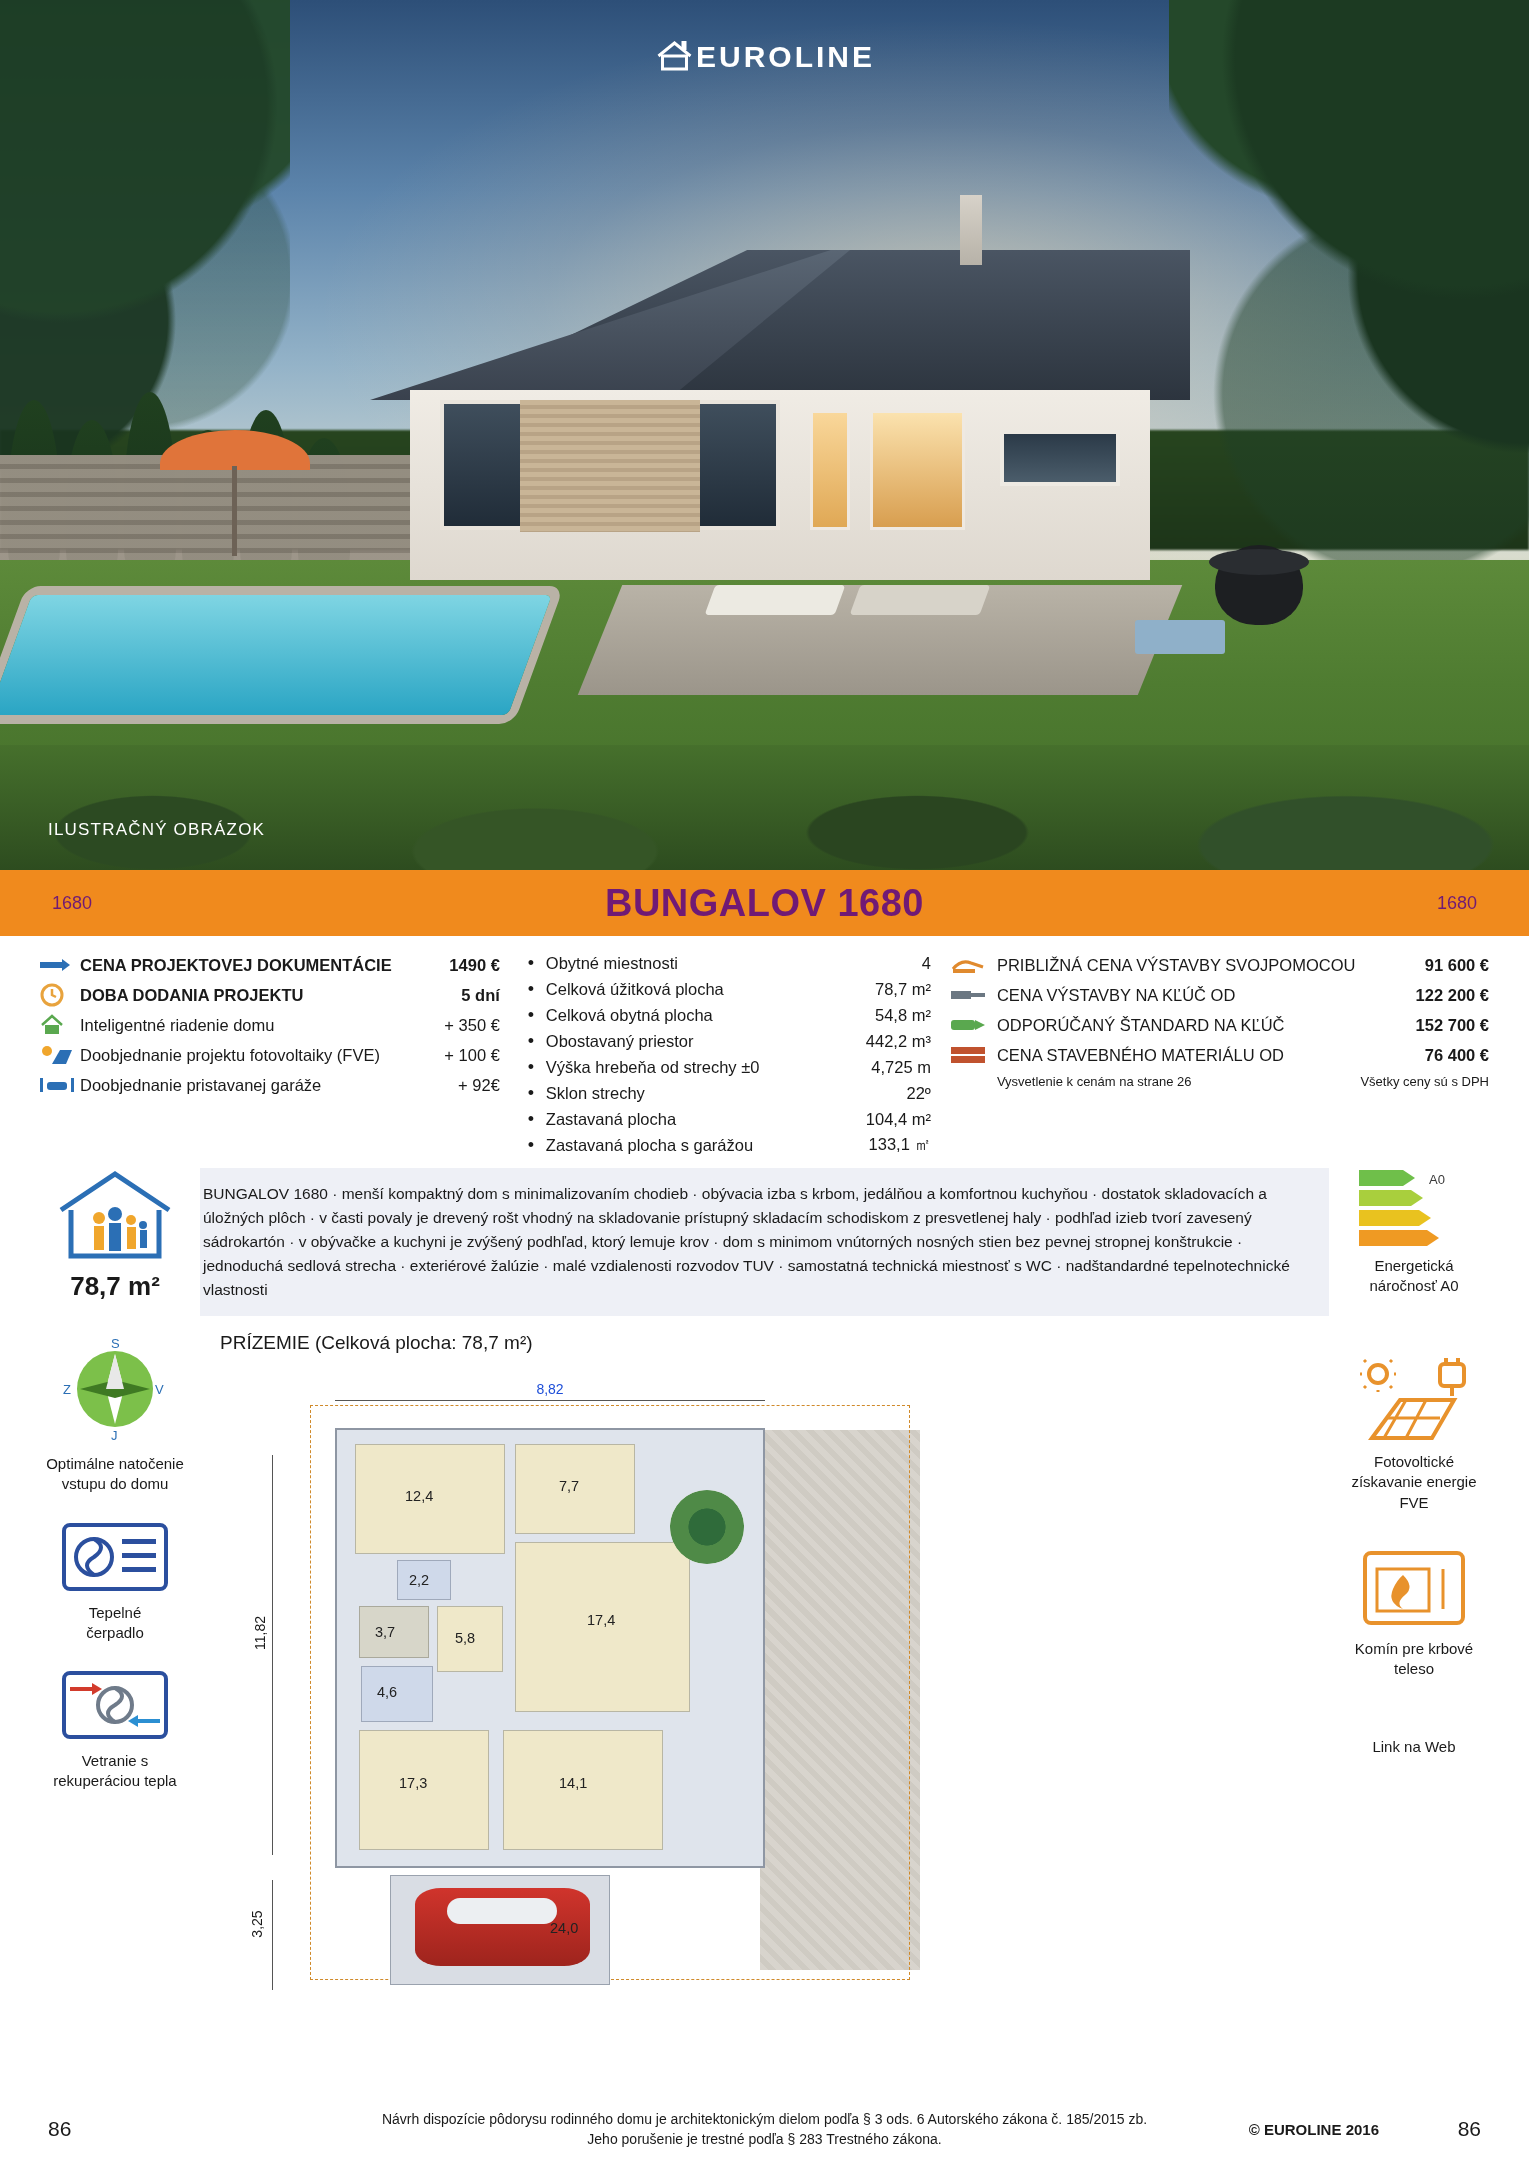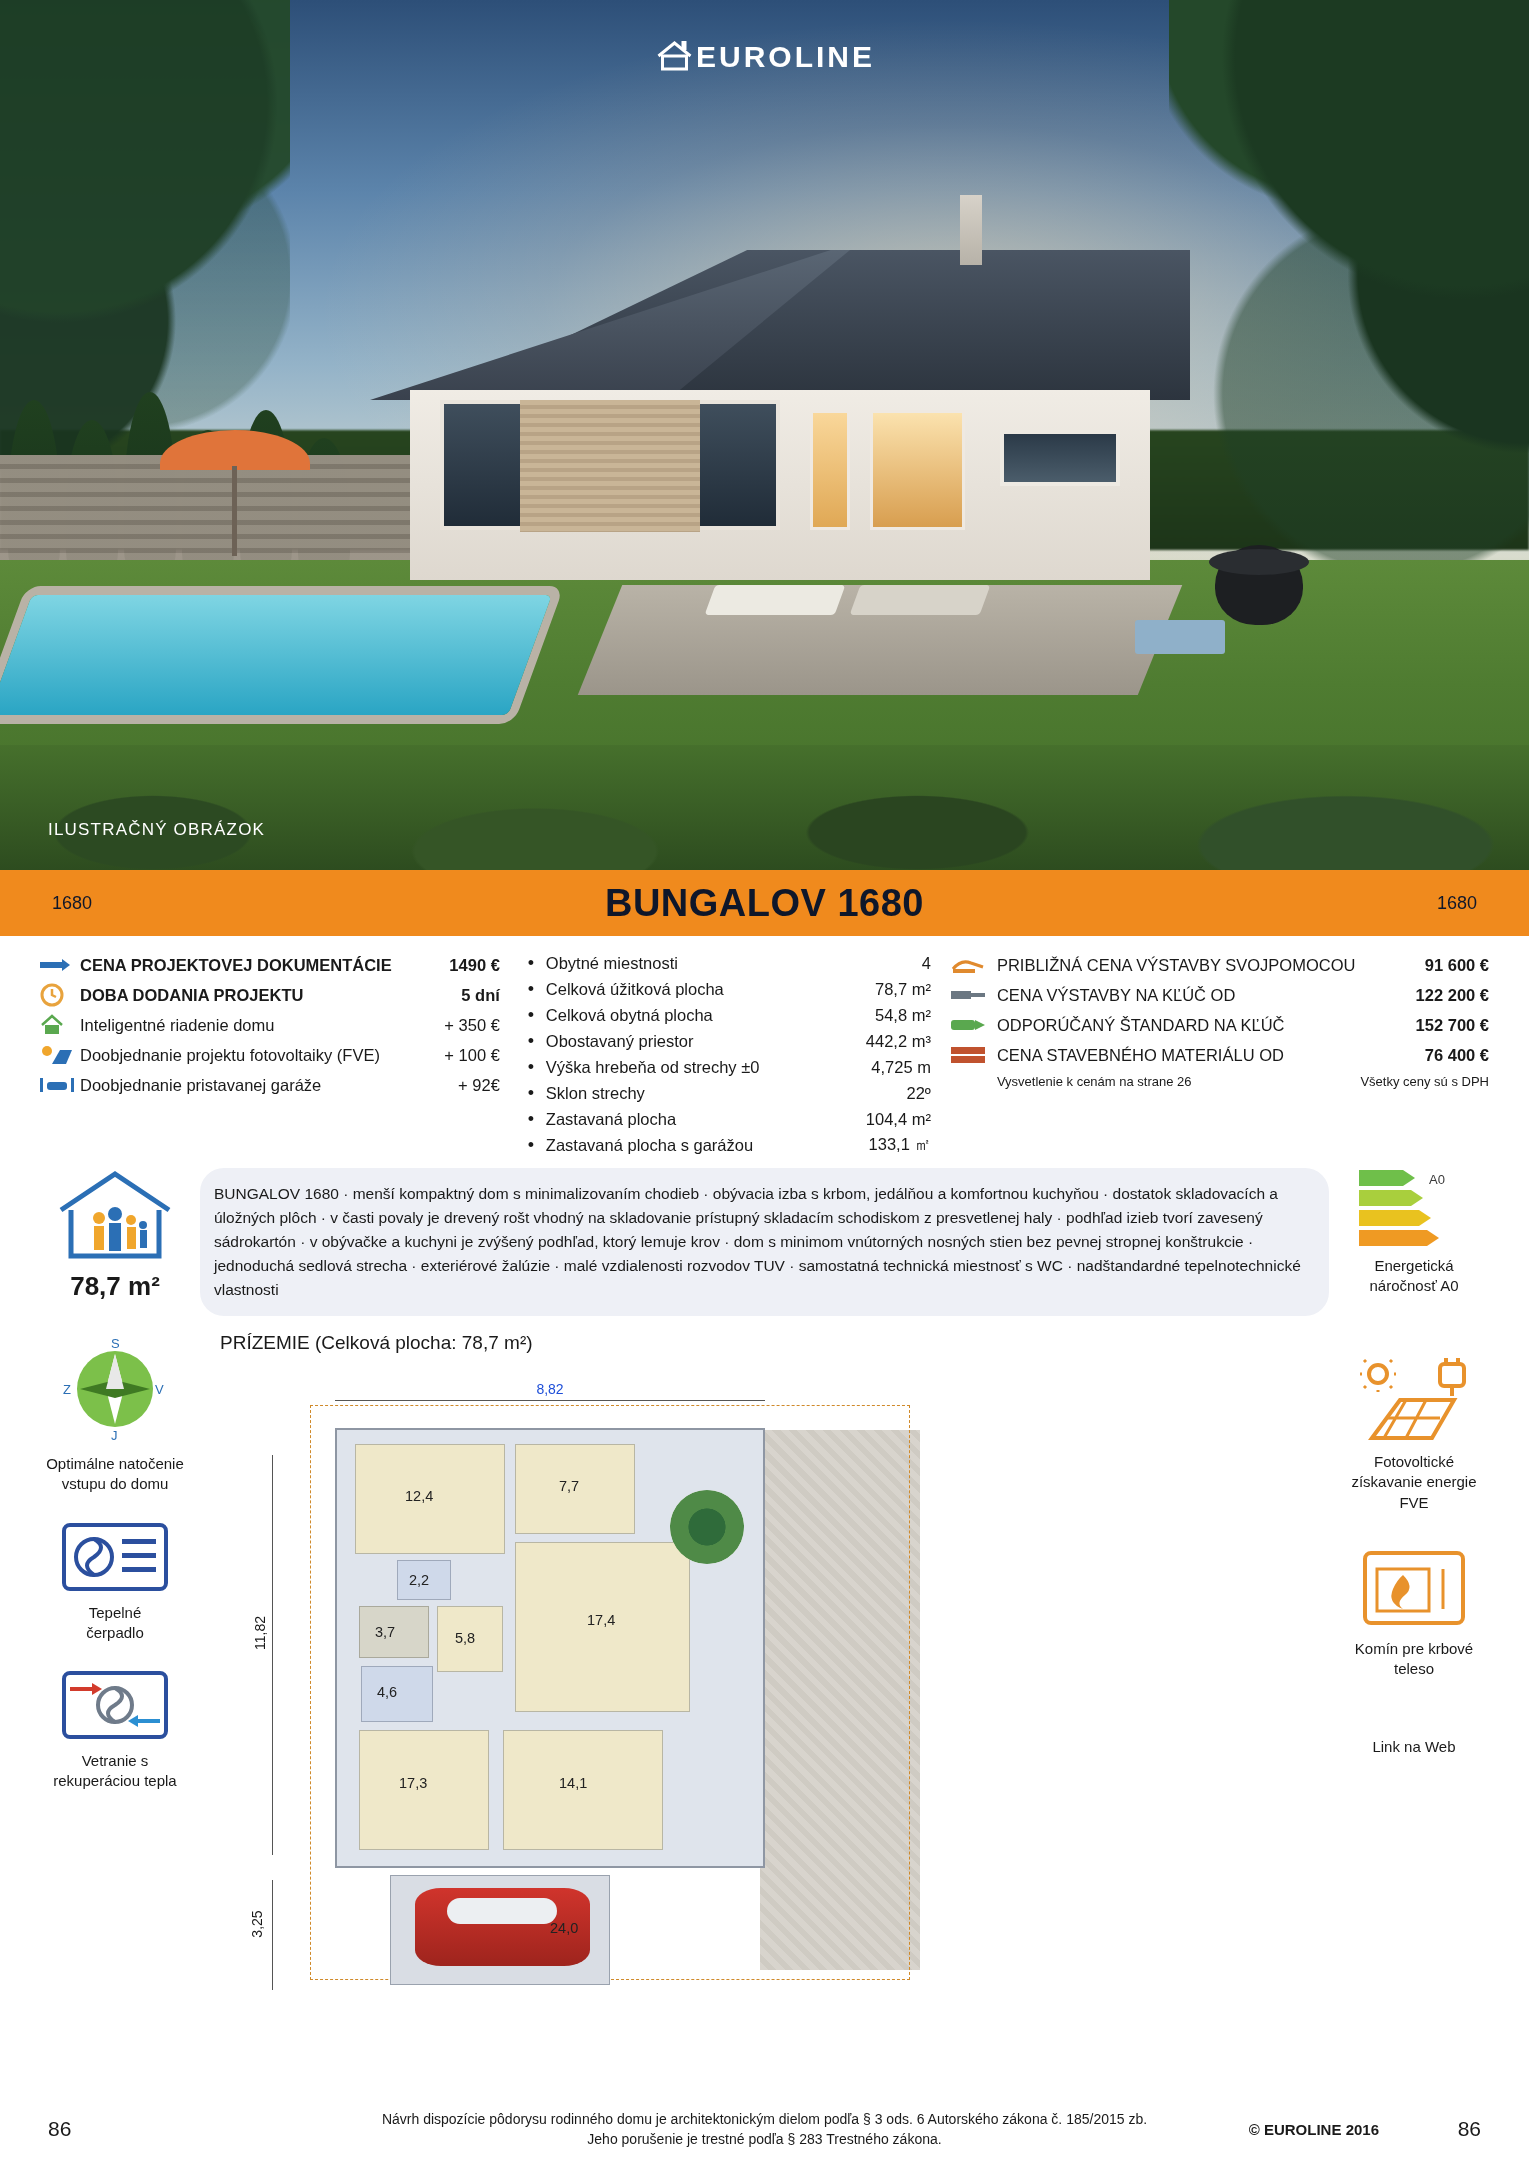--- a/index.html
+++ b/index.html
@@ -136,21 +136,21 @@
   }
   .brand .bname { color:#ffffff; font-size:30px; letter-spacing:3px; font-weight:600; }
   .illus {
     position:absolute; left:48px; bottom:30px; z-index:5;
     color:#ffffff; font-size:17px; letter-spacing:1.2px;
   }
 
   
   .titlebar {
     position:relative; width:1529px; height:66px;
-    background:#f08a1d; color:#0f172a;
+    background:#f08a1d; color:#701a75;
     display:flex; align-items:center; justify-content:center;
   }
   .titlebar h1 { margin:0; font-size:38px; font-weight:bold; letter-spacing:.5px; }
   .titlebar .sideL { position:absolute; left:52px; font-size:18px; }
   .titlebar .sideR { position:absolute; right:52px; font-size:18px; }
 
   
   .strip {
     display:flex; width:1529px; padding:14px 40px 6px 40px; gap:10px;
   }
@@ -176,22 +176,22 @@
   .rowC .vl { text-align:right; font-weight:bold; white-space:nowrap; }
   .noteRow { display:flex; font-size:13px; margin-top:4px; padding-left:46px; }
   .noteRow .n1 { flex:1; }
   .noteRow .n2 { white-space:nowrap; }
 
   
   .descwrap { display:flex; padding:4px 40px 0 40px; align-items:flex-start; }
   .leftIcons { width:150px; flex:0 0 150px; text-align:center; }
   .rightIcons { width:150px; flex:0 0 150px; text-align:center; }
   .desc {
-    flex:1; background:#eef0f6; padding:14px 14px;
-    font-size:15.5px; line-height:1.55; margin:0 10px;border-radius:24px;
+    flex:1; background:#eef0f6; padding:14px 3px;
+    font-size:15.5px; line-height:1.55; margin:0 10px;
   }
   .areaBig { font-size:26px; font-weight:bold; margin-top:4px; }
   .iconCap { font-size:15px; line-height:1.35; margin-top:6px; }
 
   
   .planrow { display:flex; padding:10px 40px 0 40px; }
   .planbox { flex:1; margin:0 10px; position:relative; }
   .planTitle { font-size:19px; margin:6px 0 0 20px; }
 
   .planArea {

